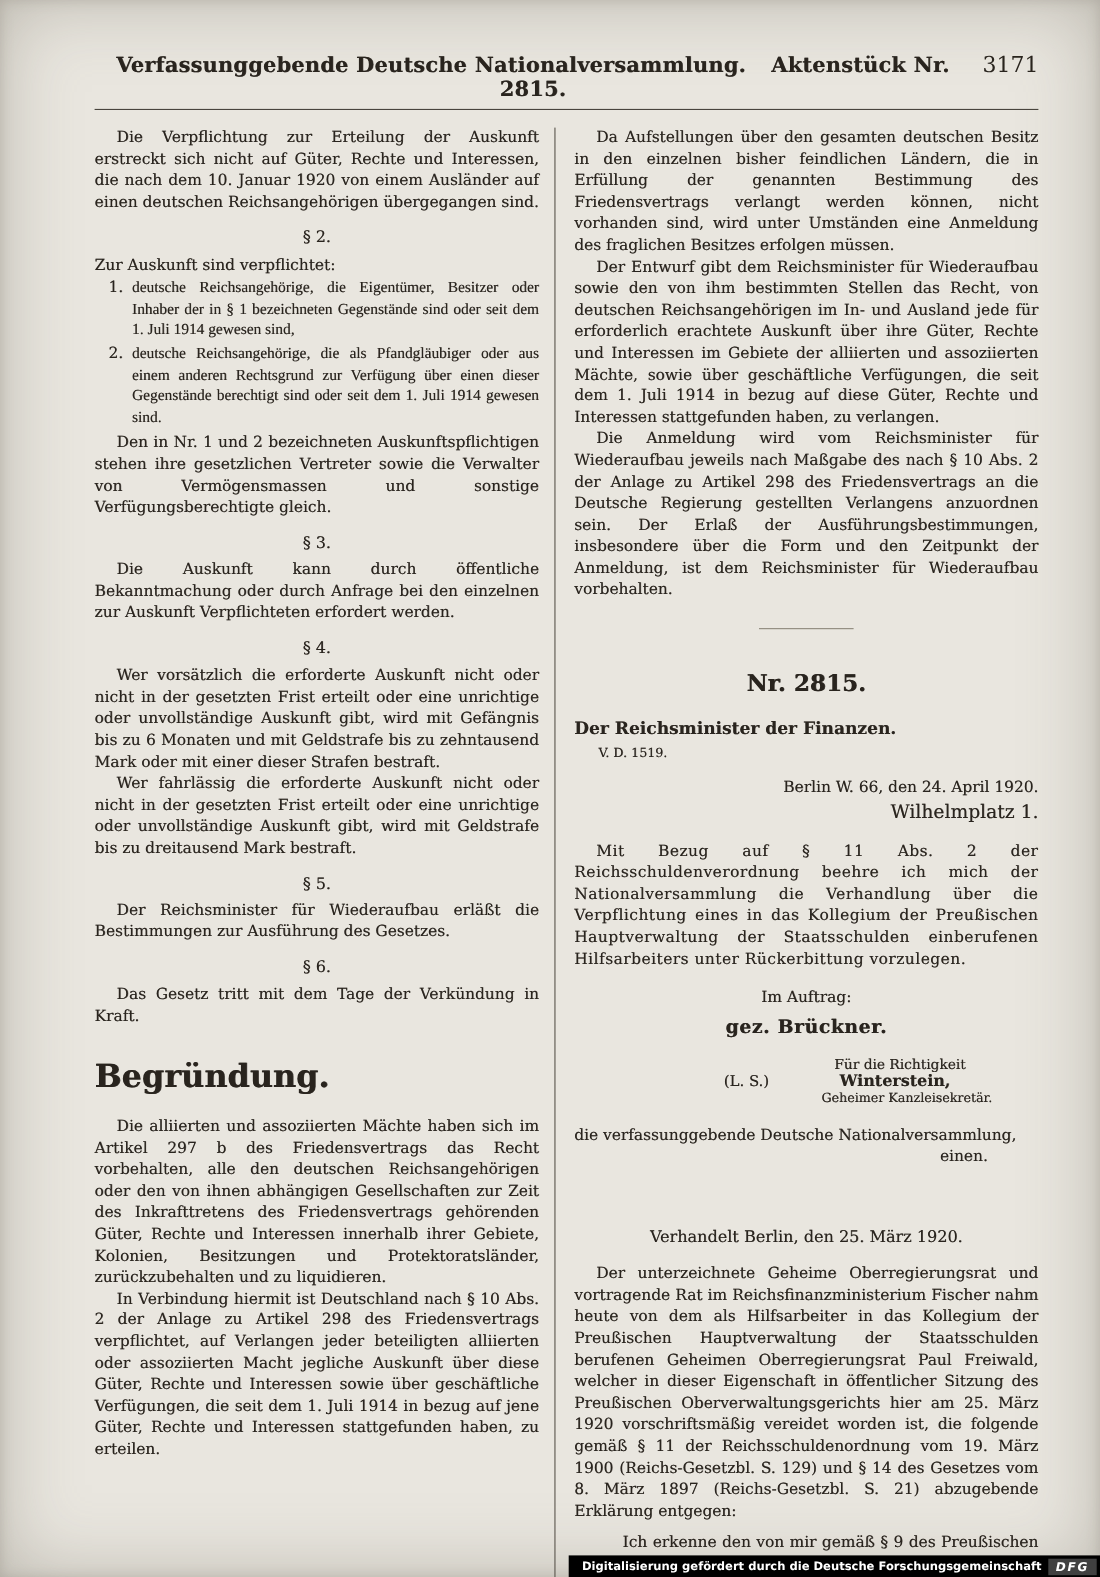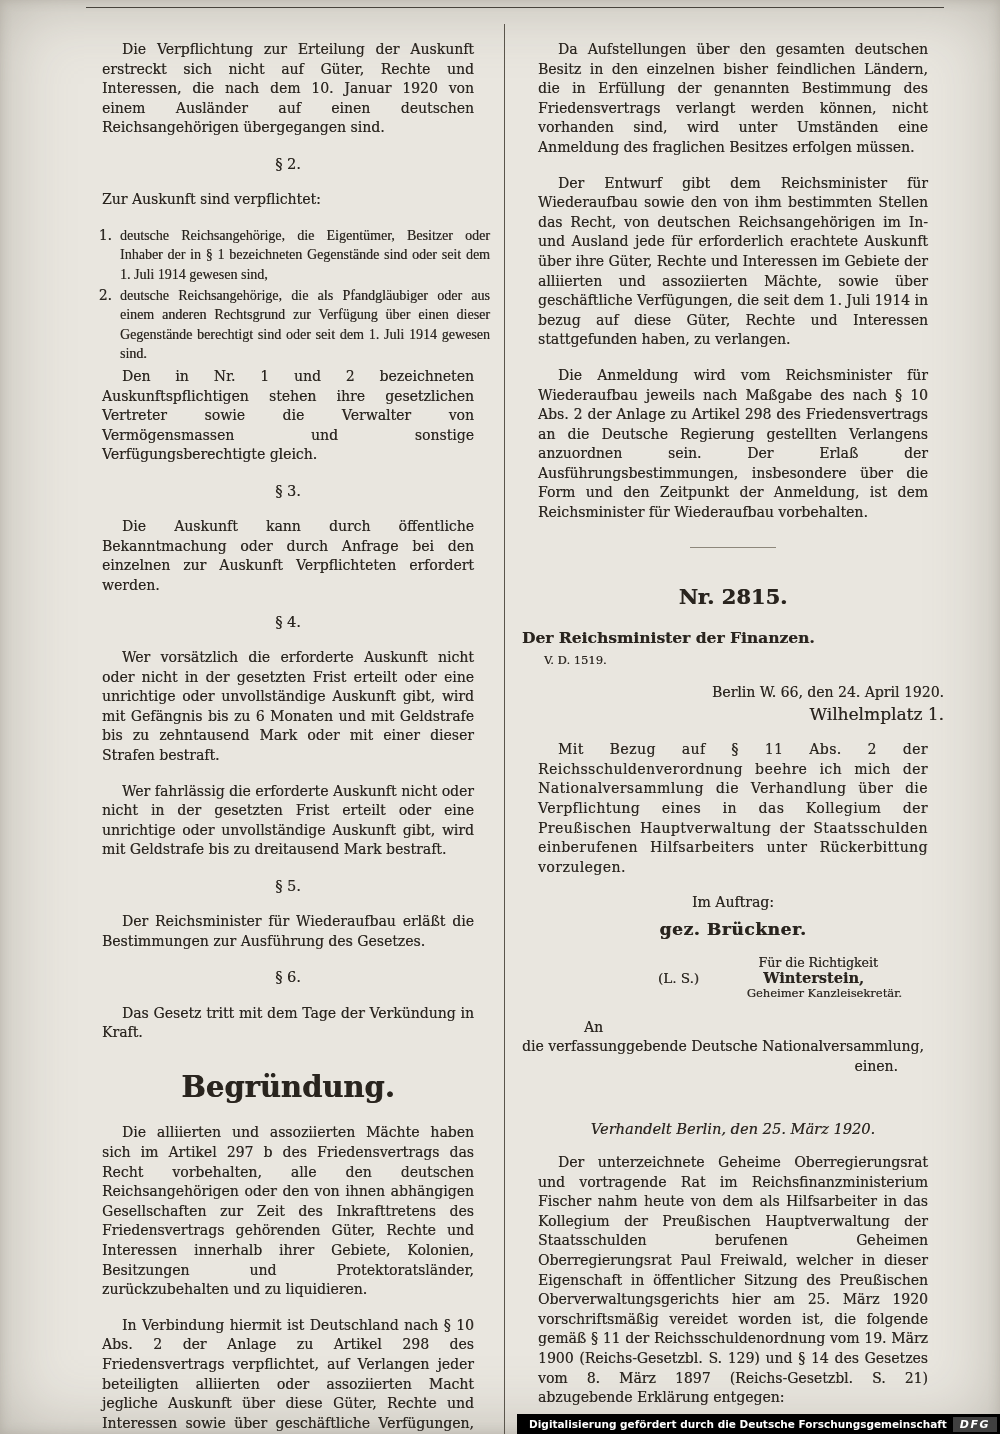--- a/index.html
+++ b/index.html
@@ -19,27 +19,27 @@
   .header-center{flex:1;text-align:center;font-weight:bold;font-size:19px;letter-spacing:.2px;
     text-shadow:.35px 0 0 rgba(30,25,20,.65);}
   .header-center .attachment{margin-left:16px;}
   .page-num{font-size:20px;margin-left:10px;}
   .header-rule{margin:7px 56px 0 86px;border-top:1.7px solid #48443d;}
   
   .columns{display:flex;margin:16px 56px 0 86px;align-items:stretch;}
   .col{font-size:14px;line-height:1.40;text-shadow:.3px 0 0 rgba(35,28,22,.55);}
   .col-left{width:404px;padding-right:14px;border-right:1.3px solid #5a554c;}
   .col-right{flex:1;padding-left:17px;}
-  .p{margin:16px;text-indent:20px;text-align:justify;}
+  .p{margin:0;text-indent:20px;text-align:justify;}
   .mt{margin-top:3px;}
   .sec-h{text-align:center;margin:12px 0 5px;font-size:14.5px;}
   .list-item{display:flex;margin:1px 0 1px 0;}
   .list-item .num{flex:none;width:26px;text-align:right;padding-right:8px;}
   .list-item .txt{flex:1;text-align:justify;font-family:Liberation Serif, serif;}
-  .begr-h{text-align:center;font-weight:bold;font-size:29px;margin:24px 0 16px;
+  .begr-h{text-align:left;font-weight:bold;font-size:29px;margin:24px 0 16px;
     text-shadow:.5px 0 0 rgba(30,25,20,.8);}
   
   .sep-dash{width:86px;border-top:1.2px solid #8d877b;margin:24px auto 0;}
   .nr-h{text-align:center;font-weight:bold;font-size:21px;margin:34px 0 16px;
     text-shadow:.5px 0 0 rgba(30,25,20,.8);}
   .minister{font-weight:bold;font-size:15.5px;margin:0;}
   .vd{font-size:11.5px;margin:3px 0 0 22px;}
   .pd-block{margin-top:15px;}
   .place-date{margin:0;text-align:right;}
   .wilhelm{font-size:17px;margin:1px 0 0 152px;text-align:right;}
@@ -49,38 +49,45 @@
     text-shadow:.5px 0 0 rgba(30,25,20,.8);}
   .sig-block{position:relative;height:52px;margin-top:12px;}
   .richtigkeit{position:absolute;right:66px;top:0;font-size:12.5px;}
   .ls{position:absolute;left:136px;top:15px;font-size:13.5px;}
   .sig-name{position:absolute;right:80px;top:14px;font-size:14.5px;font-weight:bold;}
   .sig-title{position:absolute;right:42px;top:31px;font-size:11.5px;}
   .an-block{margin-top:12px;}
   .an-block p{margin:0;}
   .an{margin-left:62px !important;}
   .an3{text-align:right;padding-right:46px;}
-  .verhandelt{text-align:center;margin:42px 0 0;font-size:14.6px;font-style:italic;}
+  .verhandelt{text-align:center;margin:53px 0 0;font-size:14.6px;}
   .protocol{margin-top:14px;}
   .declaration{margin:9px 0 0 24px;text-indent:20px;text-align:justify;}
   
   .footer-bar{
     position:absolute;right:0;bottom:0;height:20px;background:#000;color:#fff;
     display:flex;align-items:center;gap:6px;padding:0 3px 0 12px;
     font-family:"DejaVu Sans","Liberation Sans",sans-serif;font-size:10.5px;font-weight:bold;
     text-shadow:none;
   }
   .dfg{background:#404040;color:#fff;font-style:italic;font-weight:bold;
     padding:1px 7px;font-size:11px;letter-spacing:1.5px;}
 </style>
 </head>
 <body>
 
 <div class="page">
 
+  <div class="header">
+    <div class="header-center">
+      <span>Verfassunggebende Deutsche Nationalversammlung.</span>
+      <span class="attachment">Aktenstück Nr. 2815.</span>
+    </div>
+    <span class="page-num">3171</span>
+  </div>
   <div class="header-rule"></div>
 
   <div class="columns">
 
     <div class="col col-left">
       <p class="p">Die Verpflichtung zur Erteilung der Auskunft erstreckt sich nicht auf Güter, Rechte und Interessen, die nach dem 10. Januar 1920 von einem Ausländer auf einen deutschen Reichsangehörigen übergegangen sind.</p>
 
       <p class="sec-h">§ 2.</p>
       <p class="p" style="text-indent:0;">Zur Auskunft sind verpflichtet:</p>
       <div class="list-item">
@@ -133,21 +140,20 @@
       <p class="signed">gez. Brückner.</p>
 
       <div class="sig-block">
         <span class="richtigkeit">Für die Richtigkeit</span>
         <span class="ls">(L. S.)</span>
         <span class="sig-name">Winterstein,</span>
         <span class="sig-title">Geheimer Kanzleisekretär.</span>
       </div>
 
       <div class="an-block">
-        <p class="an">An</p>
         <p>die verfassunggebende Deutsche Nationalversammlung,</p>
         <p class="an3">einen.</p>
       </div>
 
       <p class="verhandelt">Verhandelt Berlin, den 25. März 1920.</p>
 
       <p class="p protocol">Der unterzeichnete Geheime Oberregierungsrat und vortragende Rat im Reichsfinanzministerium Fischer nahm heute von dem als Hilfsarbeiter in das Kollegium der Preußischen Hauptverwaltung der Staatsschulden berufenen Geheimen Oberregierungsrat Paul Freiwald, welcher in dieser Eigenschaft in öffentlicher Sitzung des Preußischen Oberverwaltungsgerichts hier am 25. März 1920 vorschriftsmäßig vereidet worden ist, die folgende gemäß § 11 der Reichsschuldenordnung vom 19. März 1900 (Reichs-Gesetzbl. S. 129) und § 14 des Gesetzes vom 8. März 1897 (Reichs-Gesetzbl. S. 21) abzugebende Erklärung entgegen:</p>
       <p class="declaration">Ich erkenne den von mir gemäß § 9 des Preußischen Gesetzes vom 24. Februar 1850 (Gesetzsamml. 1850 S. 57) in der Fassung des Gesetzes vom 4. Juli</p>
 
     </div>

